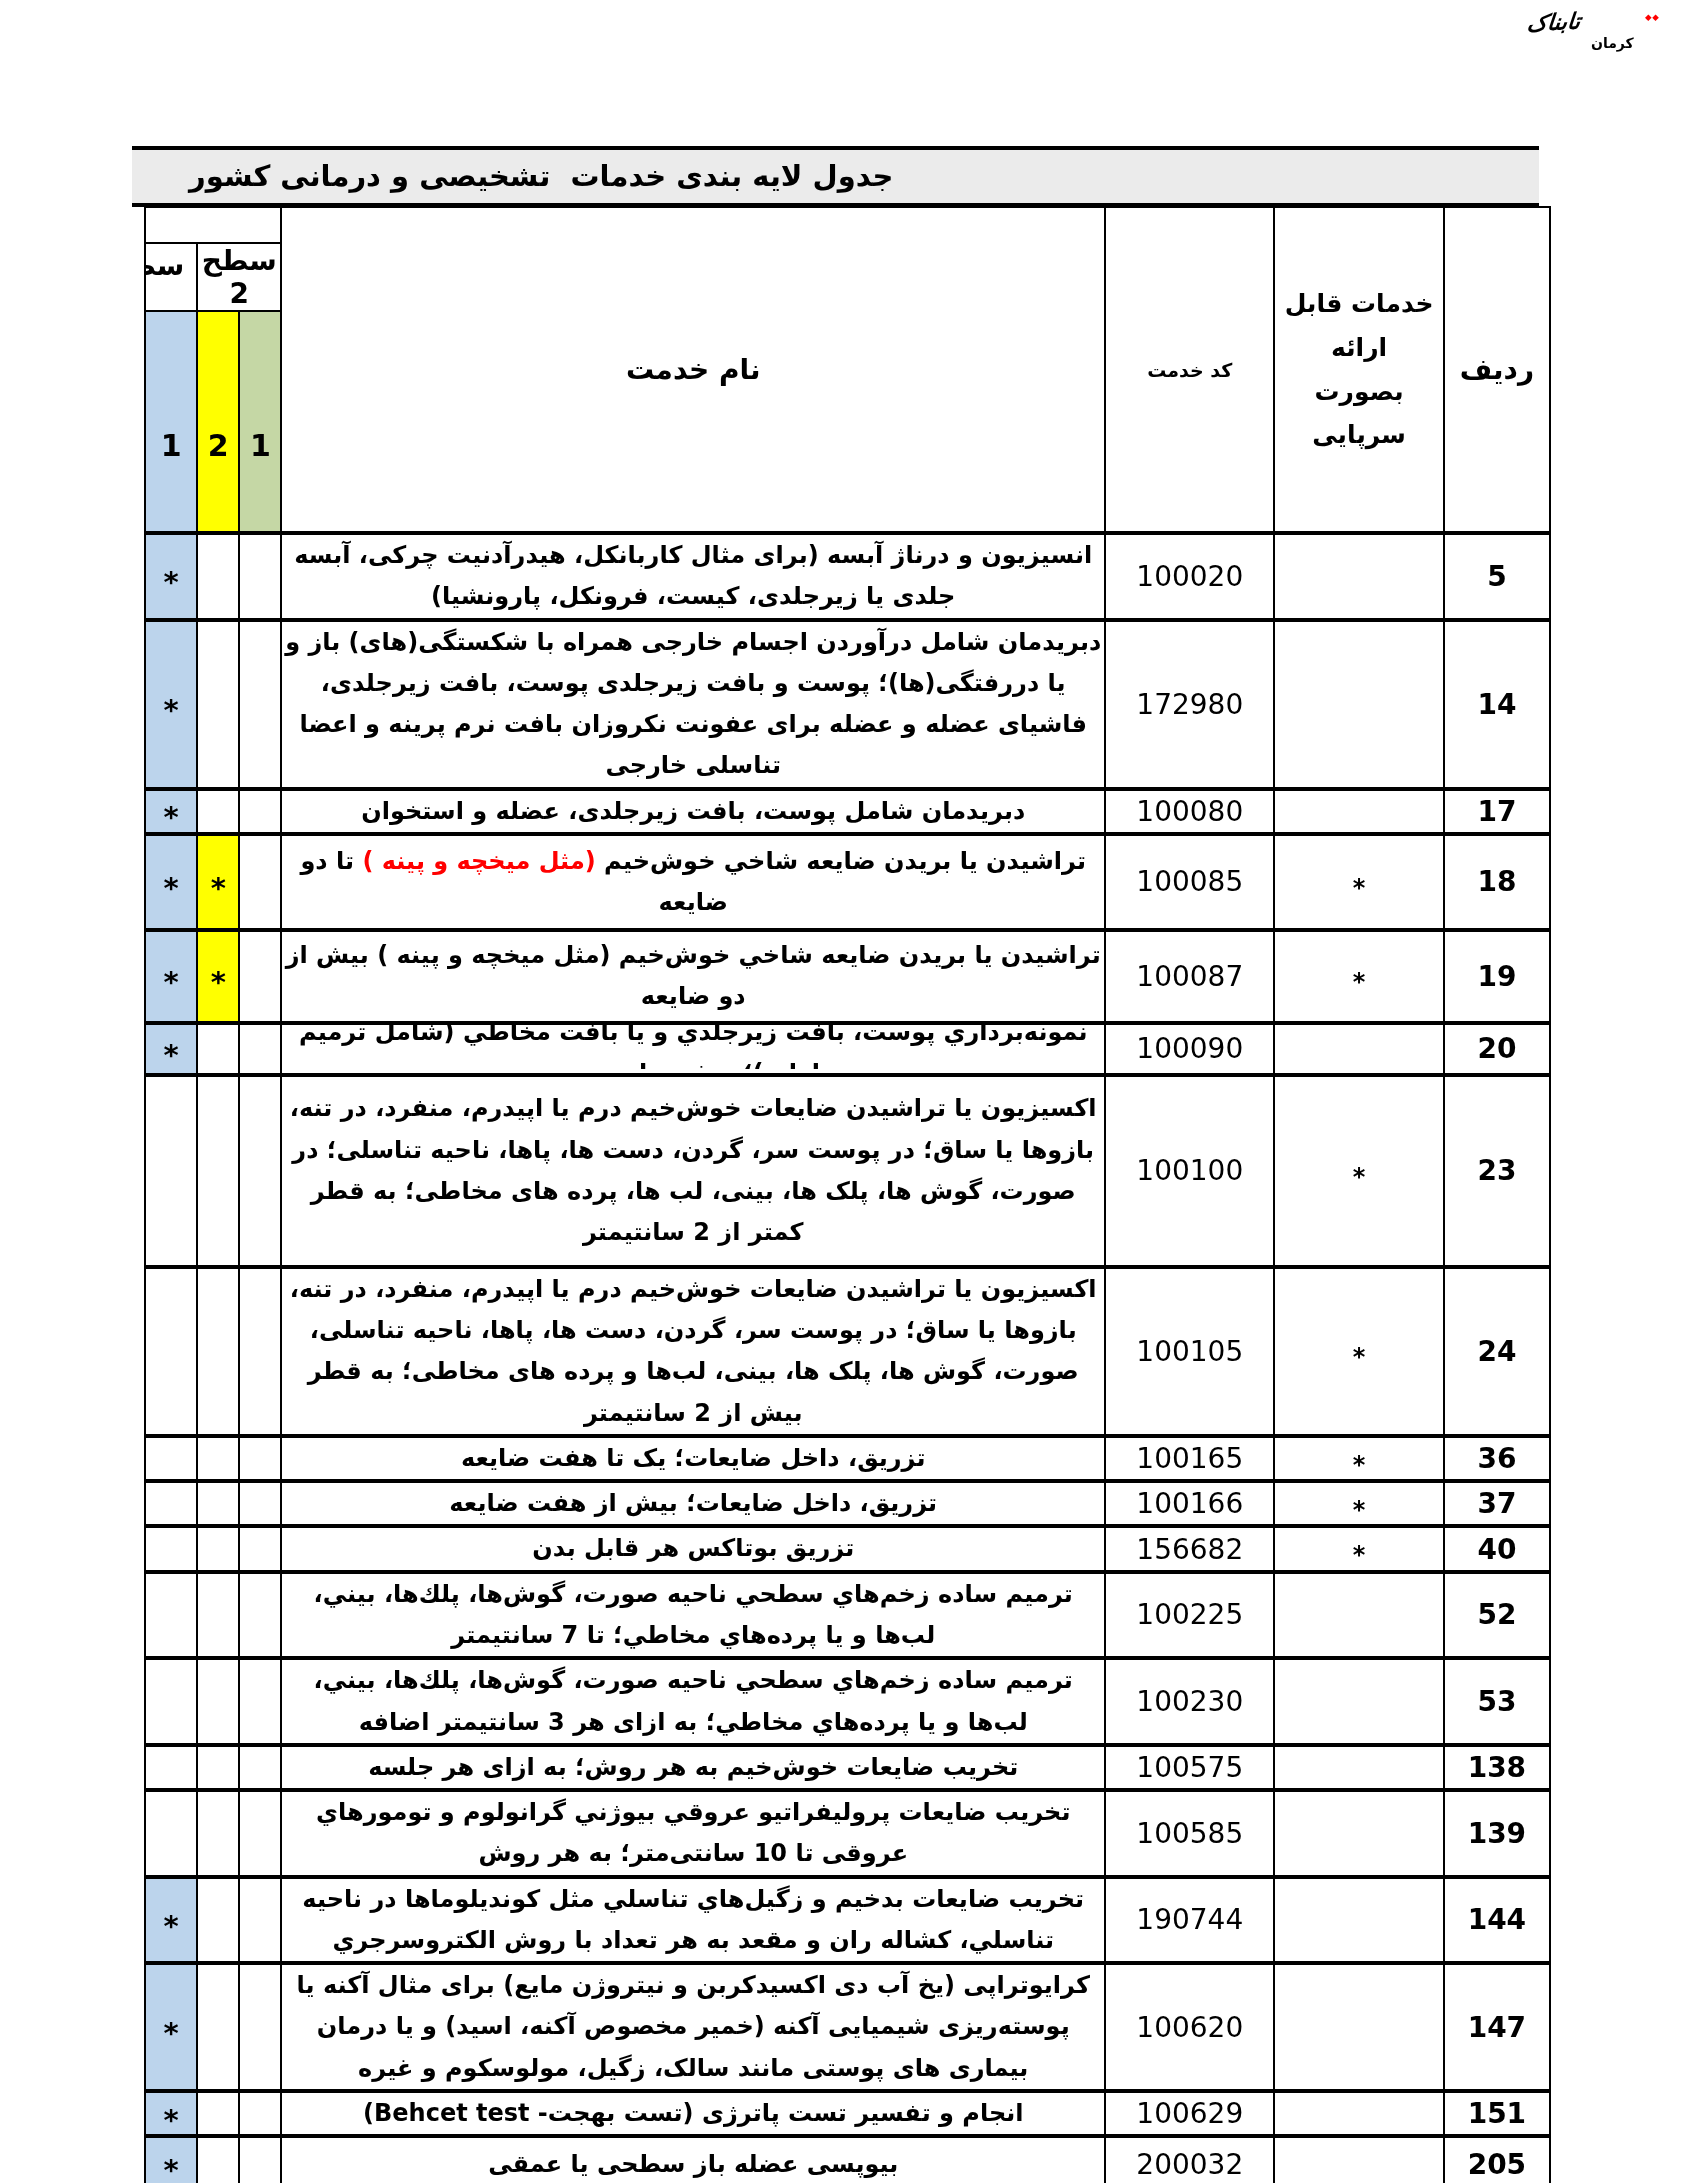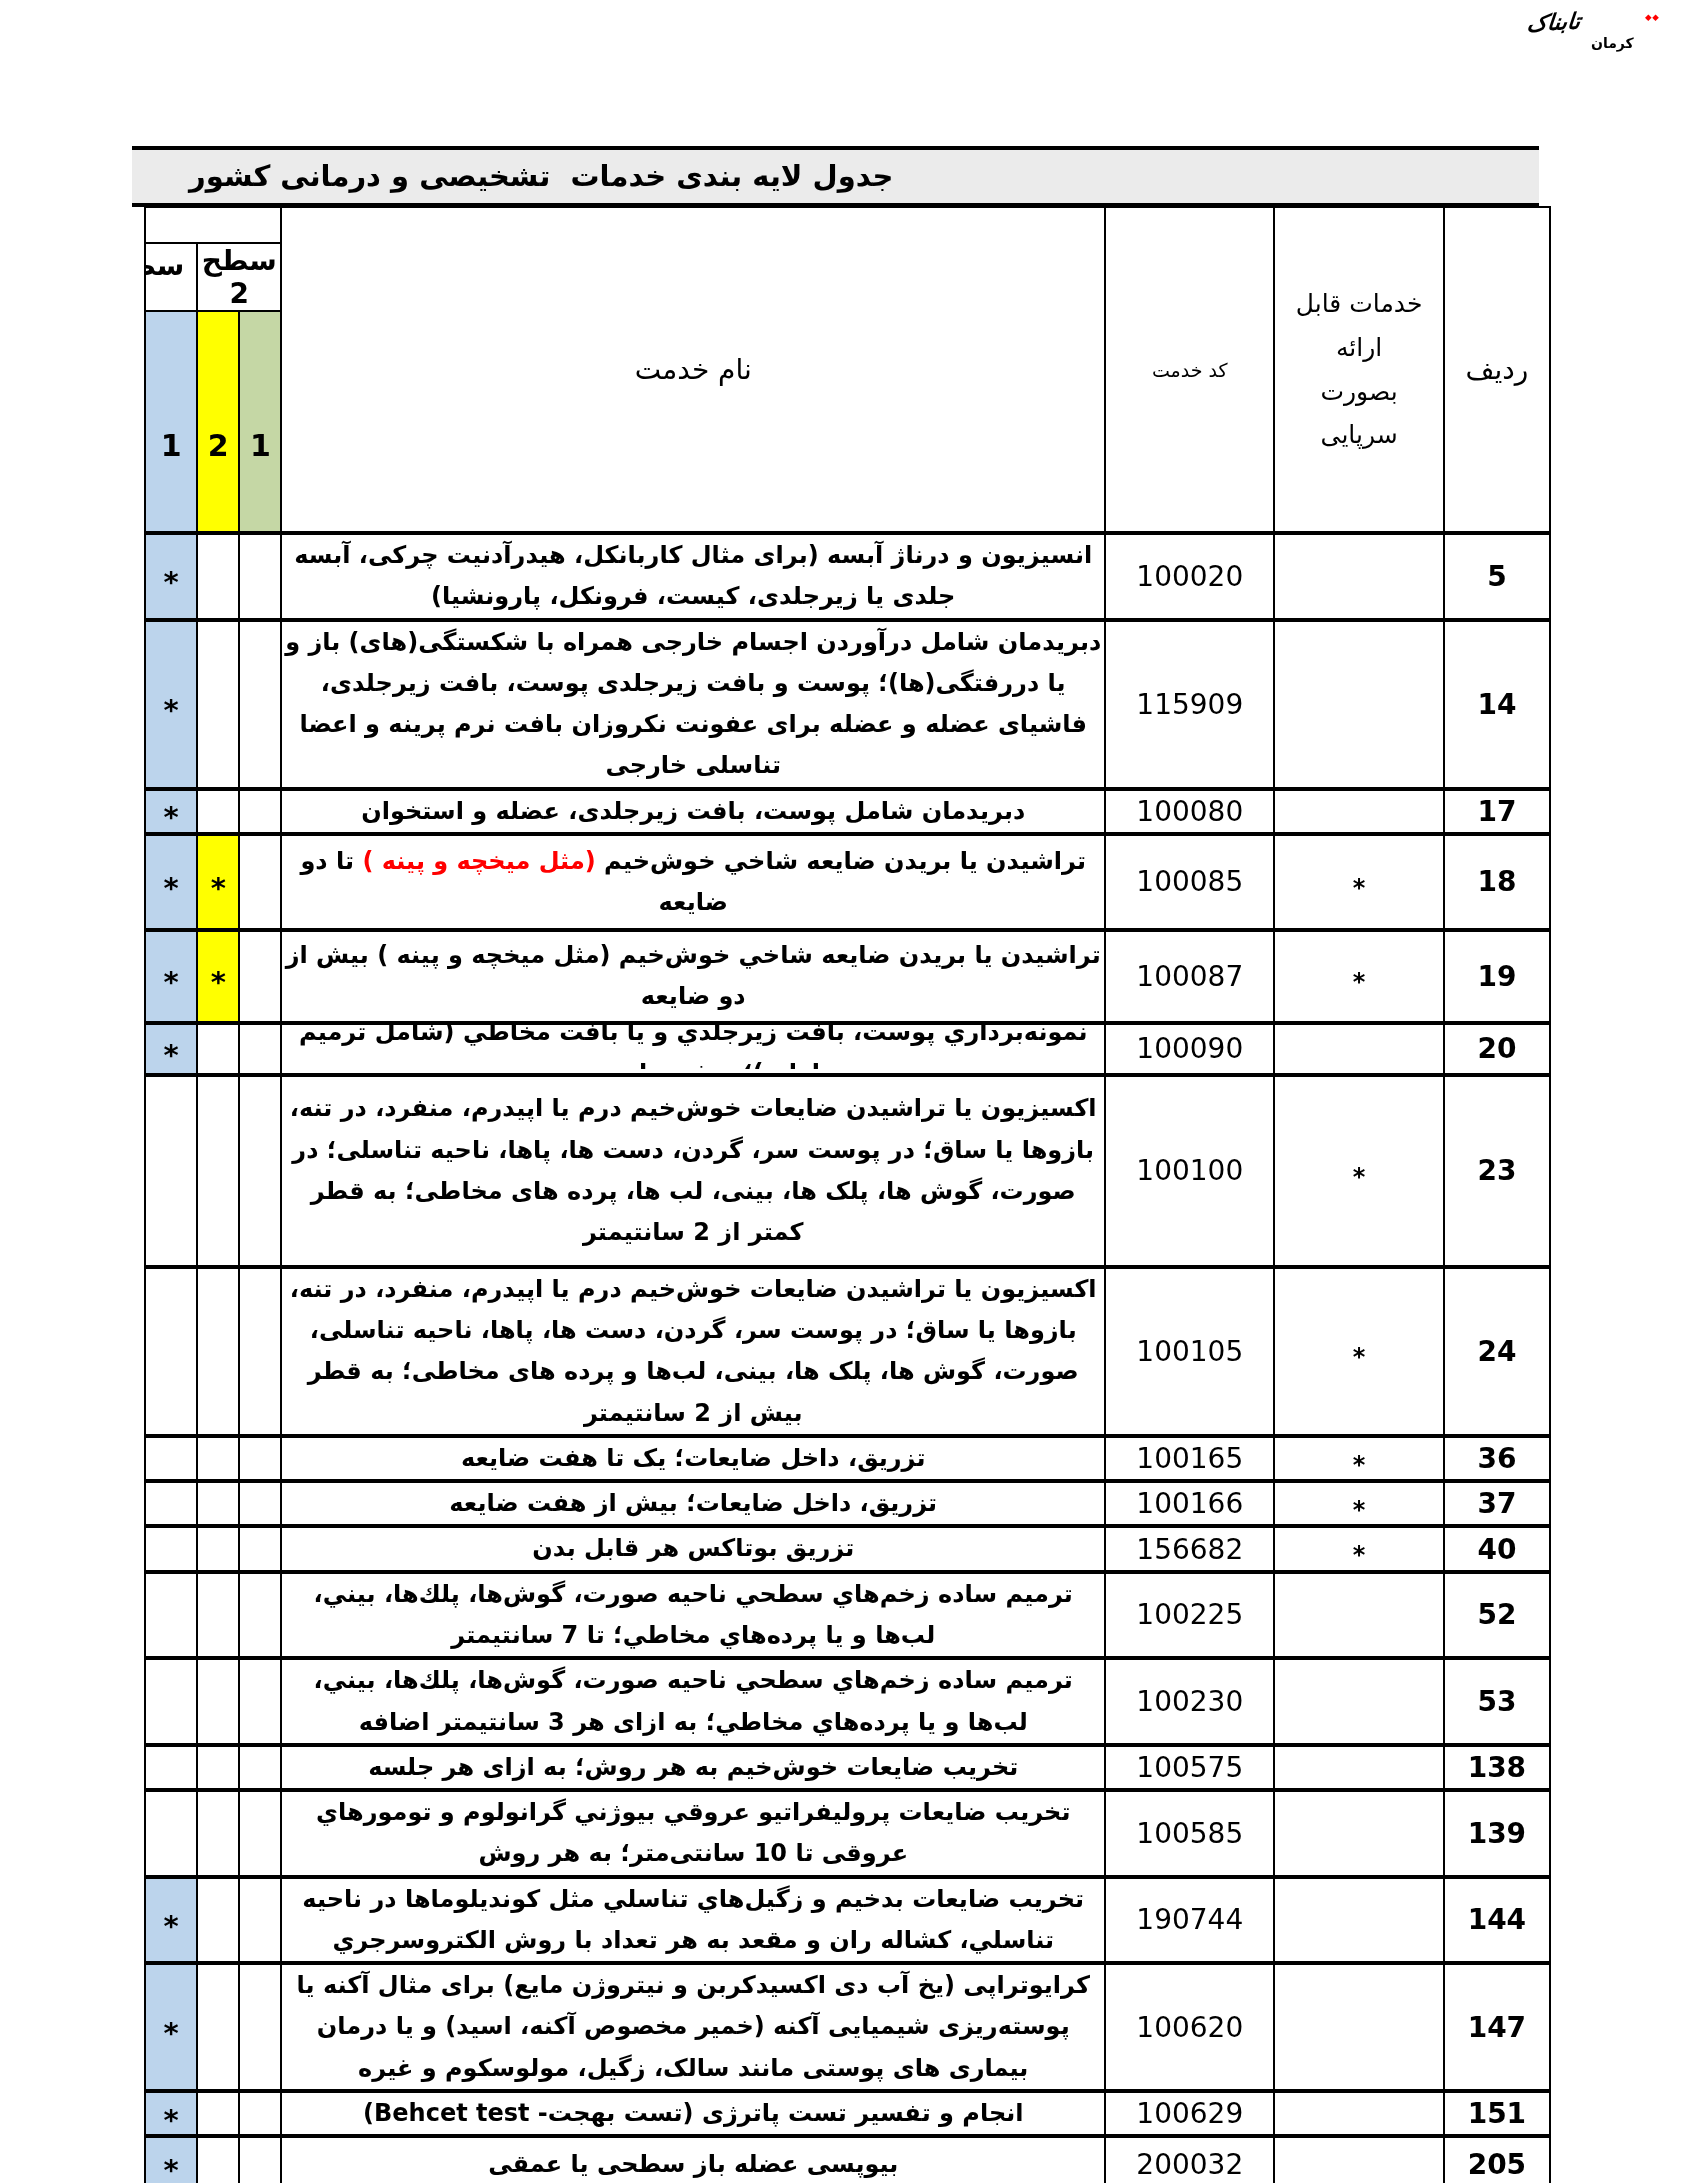--- a/index.html
+++ b/index.html
@@ -19,21 +19,21 @@
   .band .t{direction:rtl;text-align:left;padding-left:57px;line-height:53px;
            font-size:29px;font-weight:bold;white-space:pre;}
 
   
   table.grid{position:absolute;left:144px;top:206px;width:1407px;border-collapse:collapse;
              table-layout:fixed;direction:rtl;}
   table.grid td{border:2px solid #000;vertical-align:middle;text-align:center;
                 padding:0;overflow:hidden;box-sizing:border-box;}
 
   
-  td.h-radif,td.h-outp,td.h-code,td.h-name{font-weight:normal;border-bottom:4px solid #000;}
+  td.h-radif,td.h-outp,td.h-code,td.h-name{font-weight:bold;border-bottom:4px solid #000;}
   td.h-radif{font-size:28px;border-right:4px solid #000;}
   td.h-outp{font-size:25px;line-height:1.75;white-space:pre-line;}
   td.h-code{font-size:19px;}
   td.h-name{font-size:28px;border-left:4px solid #000;}
   td.nob{border:none;border-bottom:2.6px solid #000;}
   td.lvl2hdr{font-size:28px;font-weight:bold;border-top:2.6px solid #000;}
   td.frag{position:relative;border-top:2.6px solid #000;}
   td.frag span{position:absolute;left:-66px;top:5.3px;font-size:28px;font-weight:bold;
                white-space:nowrap;direction:rtl;}
   tr.hC td{font-size:30px;font-weight:bold;border-bottom:4px solid #000;
@@ -113,21 +113,21 @@
           <td class="outp-col"></td>
           <td class="code-col">100020</td>
           <td class="name-col">انسیزیون و درناژ آبسه (برای مثال کاربانکل، هیدرآدنیت چرکی، آبسه جلدی یا زیرجلدی، کیست، فرونکل، پارونشیا)</td>
           <td class="lv-col"></td>
           <td class="lv-col"></td>
           <td class="lv-col b-on"><span class="star">*</span></td>
         </tr>
         <tr class="dr" style="height: 162px;">
           <td class="radif-col">14</td>
           <td class="outp-col"></td>
-          <td class="code-col">115909</td>
+          <td class="code-col">172980</td>
           <td class="name-col">دبریدمان شامل درآوردن اجسام خارجی همراه با شکستگی(های) باز و یا دررفتگی(ها)؛ پوست و بافت زیرجلدی پوست، بافت زیرجلدی، فاشیای عضله و عضله برای عفونت نکروزان بافت نرم پرینه و اعضا تناسلی خارجی</td>
           <td class="lv-col"></td>
           <td class="lv-col"></td>
           <td class="lv-col b-on"><span class="star">*</span></td>
         </tr>
         <tr class="dr" style="height: 36px;">
           <td class="radif-col">17</td>
           <td class="outp-col"></td>
           <td class="code-col">100080</td>
           <td class="name-col">دبریدمان شامل پوست، بافت زیرجلدی، عضله و استخوان</td>

